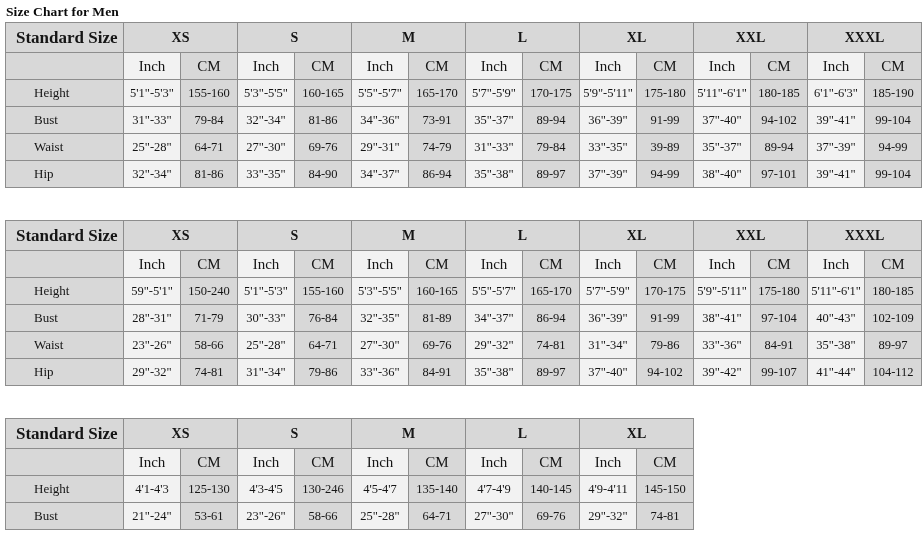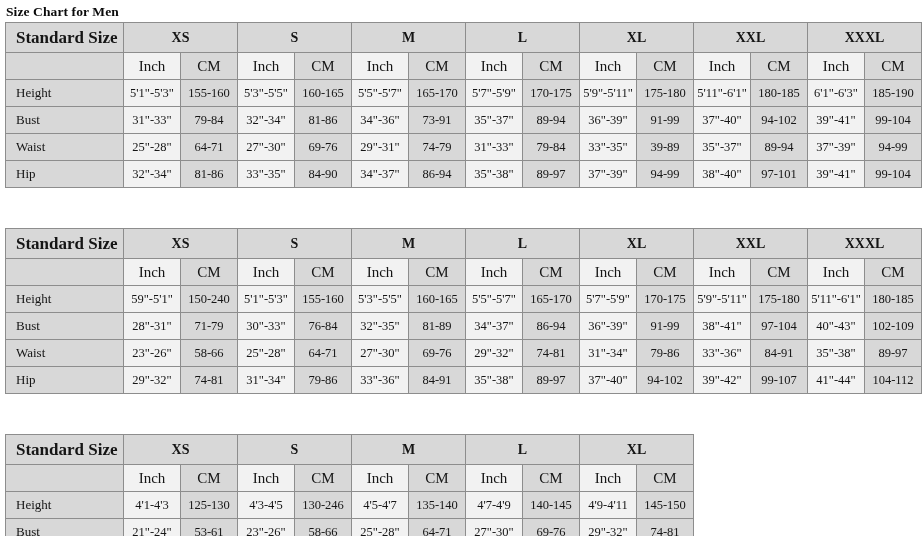--- a/index.html
+++ b/index.html
@@ -12,21 +12,21 @@
     height: 536px;
     overflow: hidden;
     font-family: "Liberation Serif", "DejaVu Serif", serif;
     color: #111111;
   }
   .page {
     padding: 4px 0 0 5px;
     box-sizing: border-box;
   }
   .chart-block {
-    margin-bottom: 16px;
+    margin-bottom: 8px;
   }
   .chart-title {
     font-family: "Liberation Serif", "DejaVu Serif", serif;
     font-weight: bold;
     font-size: 13.5px;
     line-height: 15px;
     color: #0a0a0a;
     margin: 0 0 3px 1px;
     letter-spacing: 0.1px;
   }
@@ -75,21 +75,21 @@
   }
   tr.unit-row td.label-cell {
     background: #d8d8d8;
   }
   
   tr.data-row td {
     height: 26px;
   }
   tr.data-row td.label-cell {
     text-align: left;
-    padding-left: 10px;
+    padding-left: 28px;
     background: #d8d8d8;
     font-size: 13px;
   }
   
   td.inch-cell { background: #f2f2f2; }
   td.cm-cell   { background: #d8d8d8; }
 </style>
 </head>
 <body>
 

